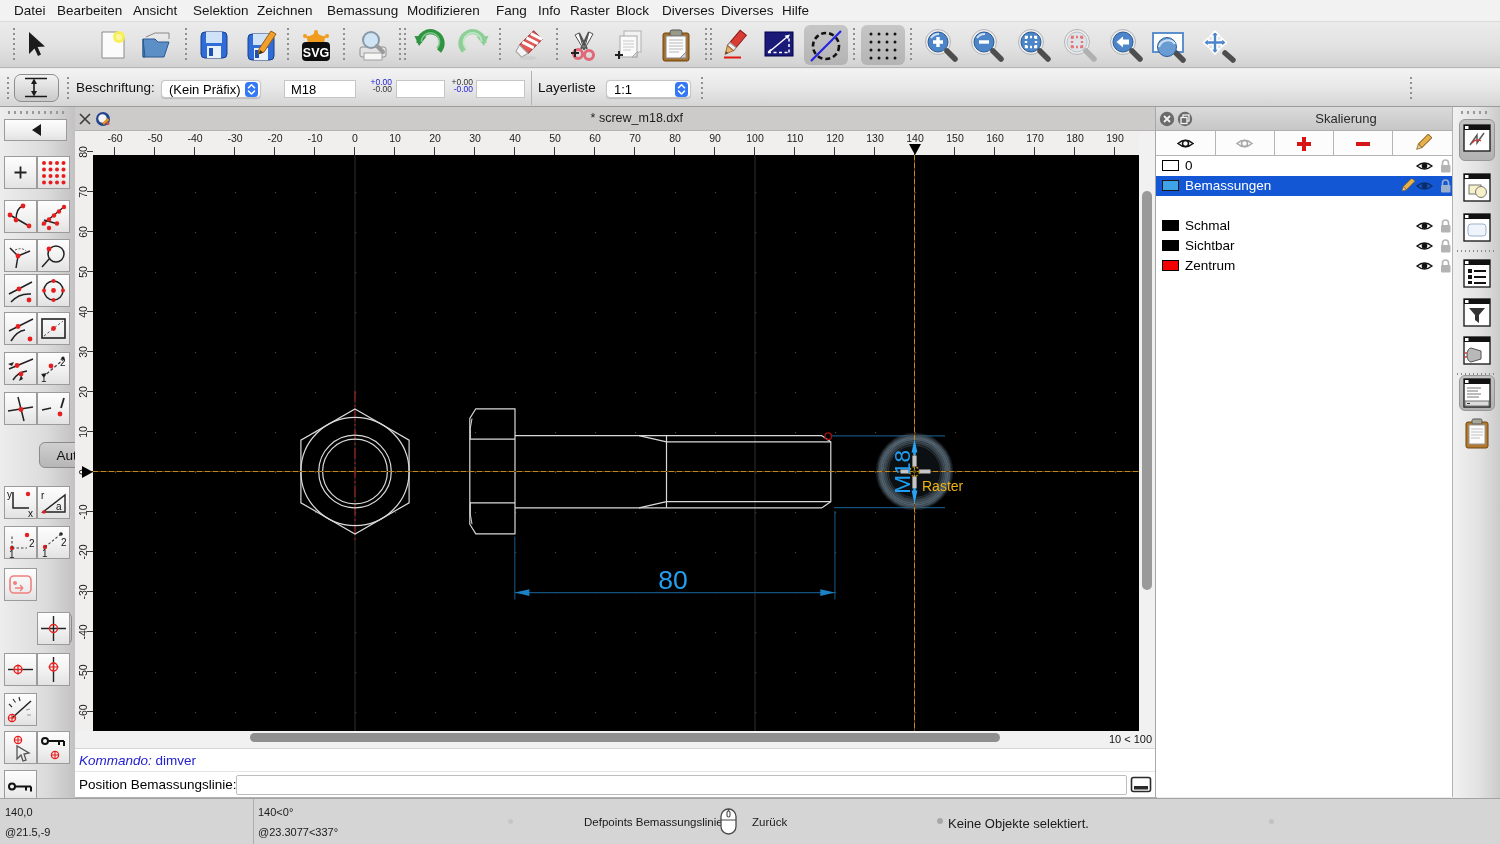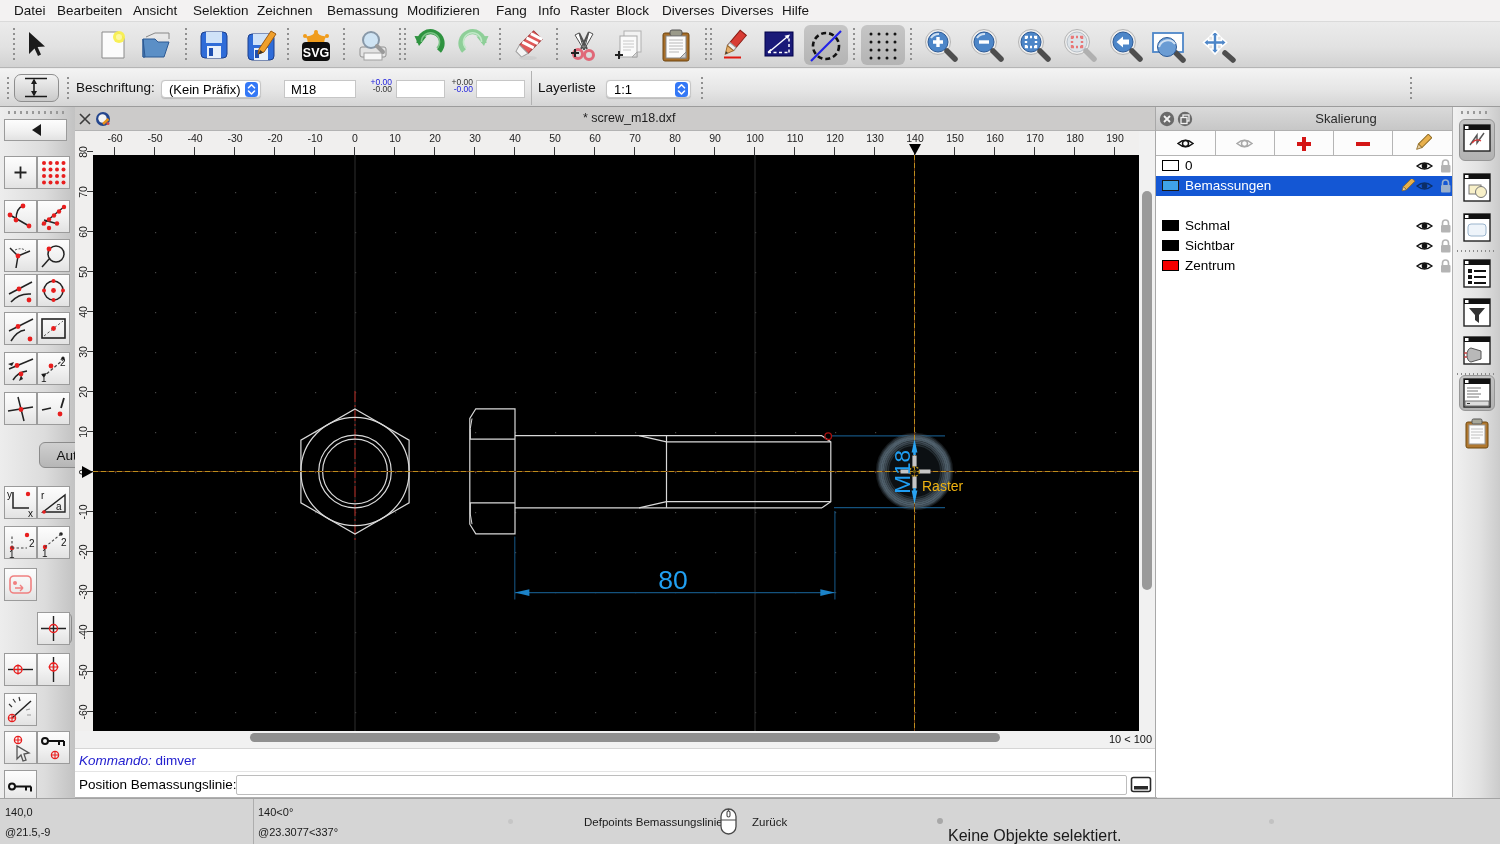--- a/index.html
+++ b/index.html
@@ -552,21 +552,21 @@
 <div id="tabbar">
 <svg style="position:absolute;left:3px;top:5px" width="14" height="14">
         <path d="M2 2 L12 12 M12 2 L2 12" stroke="#3c3c3c" stroke-width="1.6"></path>
       </svg>
 <svg style="position:absolute;left:20px;top:4px" width="16" height="16">
         <circle cx="8" cy="8" r="7" fill="#24468e"></circle>
         <circle cx="7.5" cy="7.5" r="4.2" fill="#f4f4f4"></circle>
         <path d="M8 13 L13.5 8" stroke="#e89018" stroke-width="2.5"></path>
         <circle cx="13" cy="12.5" r="1.5" fill="#d84848"></circle>
       </svg>
-<span style="position:absolute;left:508px;top:0;width:100px;text-align:left;line-height:23px;font-size:12.5px;color:#1c1c1c;white-space:nowrap">* screw_m18.dxf</span>
+<span style="position:absolute;left:508px;top:0;width:100px;text-align:right;line-height:23px;font-size:12.5px;color:#1c1c1c;white-space:nowrap">* screw_m18.dxf</span>
 </div>
 <div id="hruler">
 <span style="left:22px">-60</span>
       <span style="left:62px">-50</span>
       <span style="left:102px">-40</span>
       <span style="left:142px">-30</span>
       <span style="left:182px">-20</span>
       <span style="left:222px">-10</span>
       <span style="left:262px">0</span>
       <span style="left:302px">10</span>
@@ -708,21 +708,21 @@
 <span style="position:absolute;left:258px;top:27px">@23.3077&lt;337°</span>
 <div style="position:absolute;left:508px;top:20px;width:5px;height:5px;border-radius:50%;background:#c6c6c6"></div>
 <span style="position:absolute;left:584px;top:17px;font-size:11.5px">Defpoints Bemassungslinie</span>
 <svg style="position:absolute;left:716px;top:8px" width="25" height="30">
         <rect x="5" y="2" width="15" height="25" rx="7.5" fill="#fff" stroke="#4a4a4a" stroke-width="1.3"></rect>
         <path d="M5 13 h15 M12.5 2 v5" stroke="#4a4a4a" stroke-width="1.2"></path>
         <rect x="11" y="4" width="3" height="6" rx="1.5" fill="#fff" stroke="#4a4a4a" stroke-width="1.1"></rect>
       </svg>
 <span style="position:absolute;left:752px;top:17px;font-size:11.5px">Zurück</span>
 <div style="position:absolute;left:937px;top:19px;width:6px;height:6px;border-radius:50%;background:#a8a8a8"></div>
-<span style="position:absolute;left:948px;top:28px;font-size:16px">Keine Objekte selektiert.</span>
+<span style="position:absolute;left:948px;top:17px;font-size:13px">Keine Objekte selektiert.</span>
 <div style="position:absolute;left:1269px;top:20px;width:5px;height:5px;border-radius:50%;background:#c2c2c2"></div>
 </div>
 <div id="panel">
 <div id="ptitle">
 <svg style="position:absolute;left:3px;top:4px" width="16" height="16">
           <circle cx="8" cy="8" r="7.2" fill="#6a6a6a"></circle>
           <path d="M5 5 L11 11 M11 5 L5 11" stroke="#f2f2f2" stroke-width="1.8"></path>
         </svg>
 <svg style="position:absolute;left:21px;top:4px" width="16" height="16">
           <circle cx="8" cy="8" r="7.2" fill="#6a6a6a"></circle>

